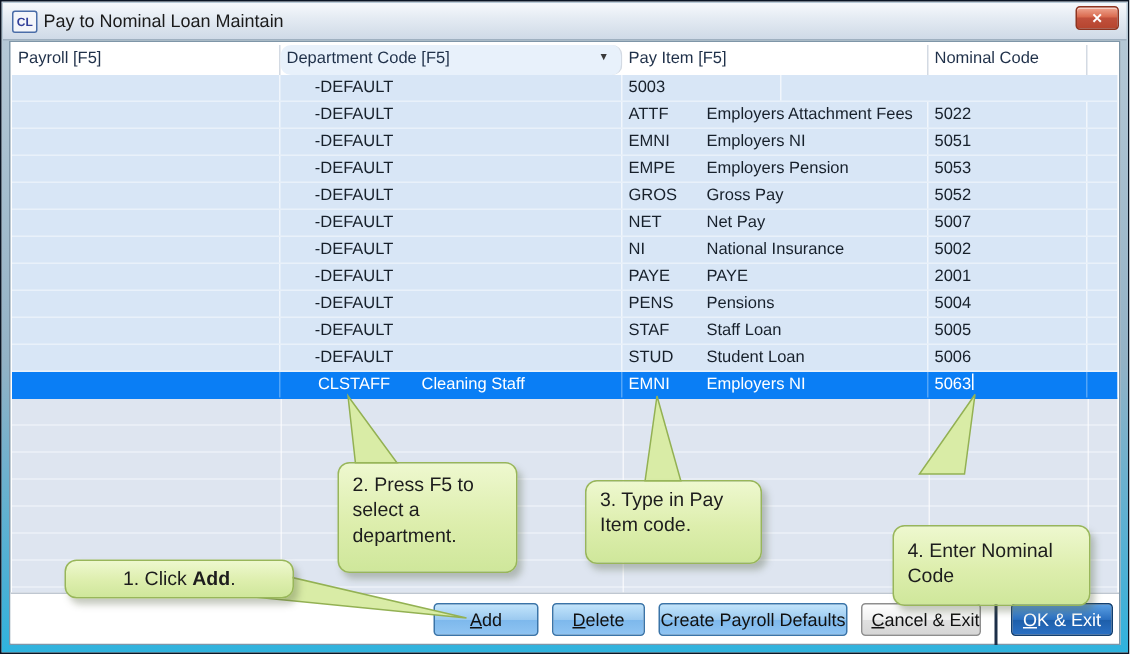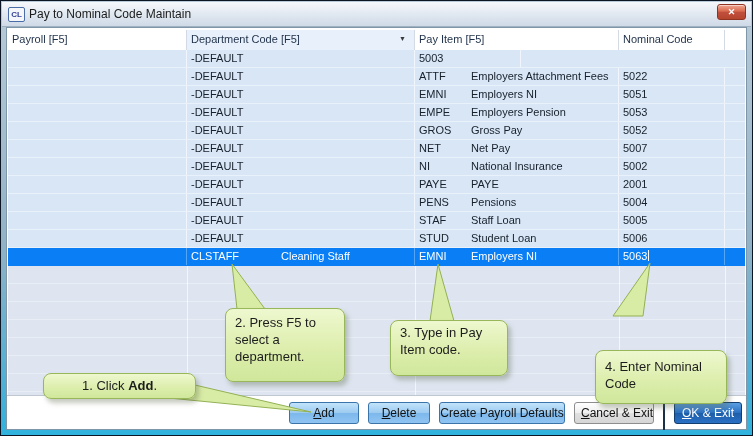--- a/index.html
+++ b/index.html
@@ -39,41 +39,41 @@
   .content {
     position: absolute; left: 5px; right: 5px; top: 26px; bottom: 5px;
     background: #fff; border: 1px solid #7f96a8;
   }
 
   
   .grid { position: absolute; left: 1px; right: 1px; top: 2px; height: 366px; overflow: hidden; }
   .grid-header { display: flex; height: 20px; background: #fff; font-size: 11px; color: #1f3049; }
   .gh-cell { padding: 3px 0 0 4px; border-right: 1px solid #d3dae3; position: relative; white-space: nowrap; overflow: hidden; }
   .gh-payroll { width: 179px; }
-  .gh-dept { width: 228px; background: #e8f1fb; }
+  .gh-dept { width: 228px; background: #e8f1fb; border-radius: 7px; }
   .gh-pay { width: 204px; }
   .gh-nominal { width: 106px; }
   .gh-filler { flex: 1; border-right: none; }
   .sort-arrow { position: absolute; right: 8px; top: 5px; font-size: 7px; color: #3a3a3a; }
 
   .grid-body {
     position: absolute; left: 0; right: 0; top: 20px; bottom: 0;
     background: repeating-linear-gradient(to bottom, #dee5f0 0px, #dee5f0 17px, #e9eef6 17px, #e9eef6 18px);
   }
   .vline { position: absolute; top: 0; bottom: 0; width: 1px; background: rgba(255,255,255,.65); z-index: 0; }
 
   .rows { position: relative; z-index: 1; }
   .row { display: flex; height: 18px; background: #d8e6f6; font-size: 11px; color: #17202b;
          border-bottom: 1px solid #e9f1fa; }
   .row.selected { background: #0a7ef5; color: #fff; border-bottom-color: #0a7ef5; }
   .cell { padding-left: 4px; border-right: 1px solid rgba(255,255,255,.65); white-space: nowrap; overflow: hidden;
           line-height: 17px; }
   .row.selected .cell { border-right-color: rgba(255,255,255,.3); }
   .c-payroll { width: 179px; }
-  .c-dept { width: 228px; display: flex; }
+  .c-dept { width: 228px; display: flex; text-align: center; }
   .c-dept .code { width: 90px; }
   .c-pay { width: 204px; display: flex; }
   .c-pay .code { width: 52px; }
   .c-nominal { width: 106px; }
   .c-filler { flex: 1; border-right: none; }
   .caret { display: none; }
   .row.selected .caret { display: inline-block; width: 1px; height: 11px; background: #fff; margin-left: 1px; vertical-align: -1px; }
 
   
   .btnbar {
@@ -122,21 +122,21 @@
   .co4 { left: 594px; top: 314px; width: 132px; height: 54px; padding: 8px 9px; margin-top: 35px; }
   .co-bold { font-weight: bold; }
 </style>
 </head>
 <body>
 
 <div class="frame">
 
   <div class="titlebar">
     <div class="app-icon">CL</div>
-    <div class="title-text">Pay to Nominal Code Maintain</div>
+    <div class="title-text">Pay to Nominal Loan Maintain</div>
     <div class="close-btn">✕</div>
   </div>
 
   <div class="content">
 
     <div class="grid">
       <div class="grid-header">
         <div class="gh-cell gh-payroll">Payroll [F5]</div>
         <div class="gh-cell gh-dept">
           <span>Department Code [F5]</span>

